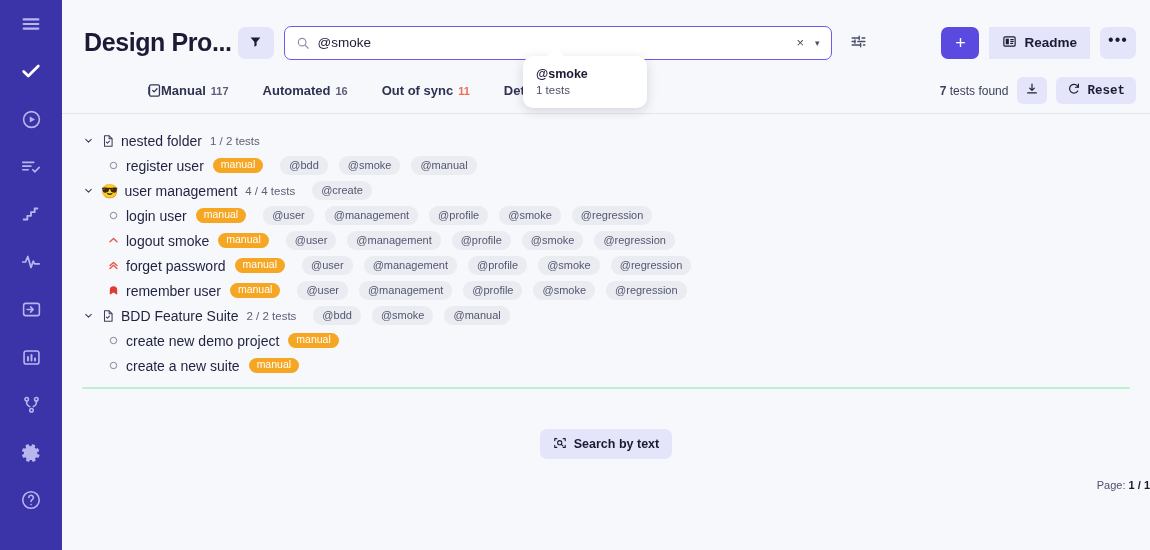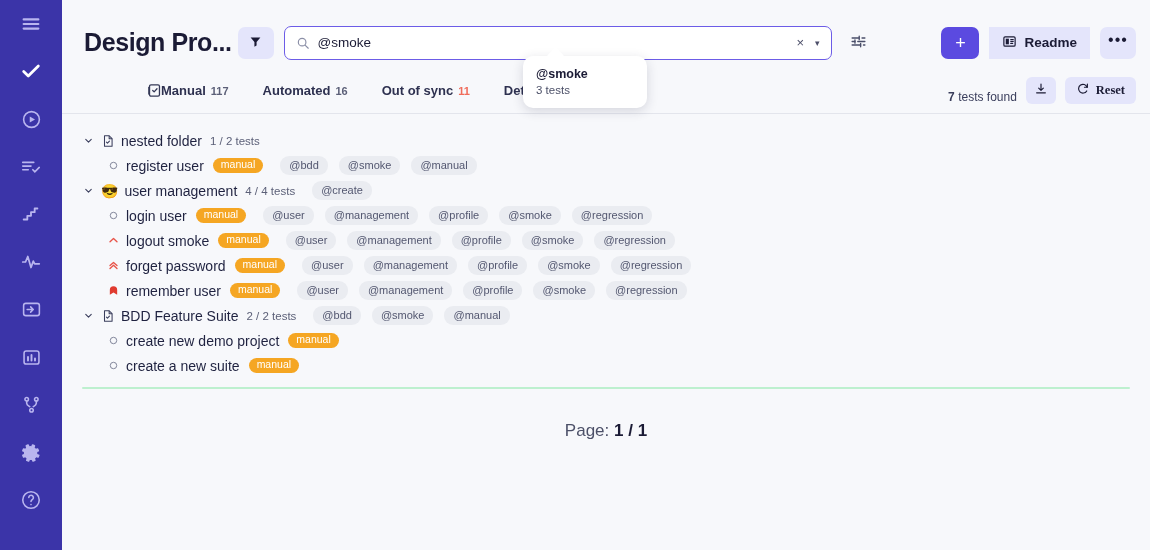--- a/index.html
+++ b/index.html
@@ -98,28 +98,28 @@
     position: relative;
   }
   .tabs-ico { position: absolute; left: 84px; color: #343856; display:flex; }
   .tab {
     font-size: 13px; font-weight: bold; color: #2e3150;
     padding: 0 17px; cursor: pointer; white-space: nowrap;
     display: flex; align-items: baseline; gap: 5px;
   }
   .tab .cnt { font-size: 11px; font-weight: bold; color: #5c6078; }
   .tab .cnt.warn { color: #f06c5b; }
-  .tabs-right { margin-left: auto; display: flex; align-items: flex-end; gap: 9px; }
+  .tabs-right { margin-left: auto; display: flex; align-items: center; gap: 9px; }
   .found { font-size: 12px; color: #3a3e5c; }
   .found b { font-weight: bold; }
   .mini-btn {
     height: 27px; border-radius: 6px; background: #e4e5fb; border: none;
     color: #1b1b35; font-size: 12.5px; font-weight: bold;
     display: flex; align-items: center; gap: 6px; padding: 0 11px; cursor: pointer;
-    font-family: Liberation Serif, serif;
+    font-family: Liberation Mono, monospace;
   }
   .mini-btn.sq { width: 30px; padding: 0; justify-content: center; }
 
   
   .suggest {
     position: absolute; left: 461px; top: 56px;
     width: 124px; background: #fff;
     border-radius: 10px;
     box-shadow: 0 3px 12px rgba(30,32,60,0.16);
     padding: 11px 13px 12px 13px;
@@ -164,21 +164,21 @@
   }
   .foot { text-align: center; padding-top: 24px; }
   .foot-msg { font-size: 13.5px; color: #3a3e5c; }
   .search-text-btn {
     margin: 16px auto 0; height: 30px; border-radius: 7px;
     background: #e4e5fb; border: none; color: #1b1b35;
     font-size: 12.5px; font-weight: bold;
     display: inline-flex; align-items: center; gap: 7px; padding: 0 13px;
     cursor: pointer; font-family: "Liberation Sans", sans-serif;
   }
-  .page-line { margin-top: 8px; font-size: 17px; color: #4c5068; }
+  .page-line { margin-top: 20px; font-size: 11px; color: #4c5068; text-align: right; }
   .page-line b { color: #1b1b35; }
 </style>
 </head>
 <body>
 
 <div class="app">
 
   <nav class="sidebar">
     <div class="sb-icon">
       <svg width="22" height="22" viewBox="0 0 24 24" fill="none" stroke="currentColor" stroke-width="2.4" stroke-linecap="round">
@@ -345,21 +345,21 @@
                 <path d="M19.5 3.5V9h-5"></path>
               </svg>
           </span>
           <span>Reset</span>
         </button>
       </div>
     </div>
 
     <div class="suggest">
       <div class="s-title">@smoke</div>
-      <div class="s-sub">3 tests</div>
+      <div class="s-sub">1 tests</div>
     </div>
 
     <div class="tree">
 
       <div class="row">
         <span class="chev">
           <svg width="11" height="11" viewBox="0 0 24 24" fill="none" stroke="currentColor" stroke-width="2.4" stroke-linecap="round" stroke-linejoin="round">
               <path d="M6 9.5l6 6 6-6"></path>
             </svg>
         </span>
@@ -496,20 +496,30 @@
             </svg>
         </span>
         <span class="node-name">create a new suite</span>
         <span class="badge-manual">manual</span>
       </div>
     </div>
 
     <div class="divider-green"></div>
 
     <div class="foot">
+      <button class="search-text-btn">
+        <span>
+          <svg width="14" height="14" viewBox="0 0 24 24" fill="none" stroke="currentColor" stroke-width="1.9" stroke-linecap="round" stroke-linejoin="round">
+              <path d="M3 8V4.5h3.5M21 8V4.5h-3.5M3 16v3.5h3.5M21 16v3.5h-3.5"></path>
+              <circle cx="11.5" cy="11.5" r="3.6"></circle>
+              <path d="M14.3 14.3l2.6 2.6"></path>
+            </svg>
+        </span>
+        <span>Search by text</span>
+      </button>
       <div class="page-line">
         <span>Page:</span>
         <b>1 / 1</b>
       </div>
     </div>
 
   </section>
 </div>
 
 </body></html>

